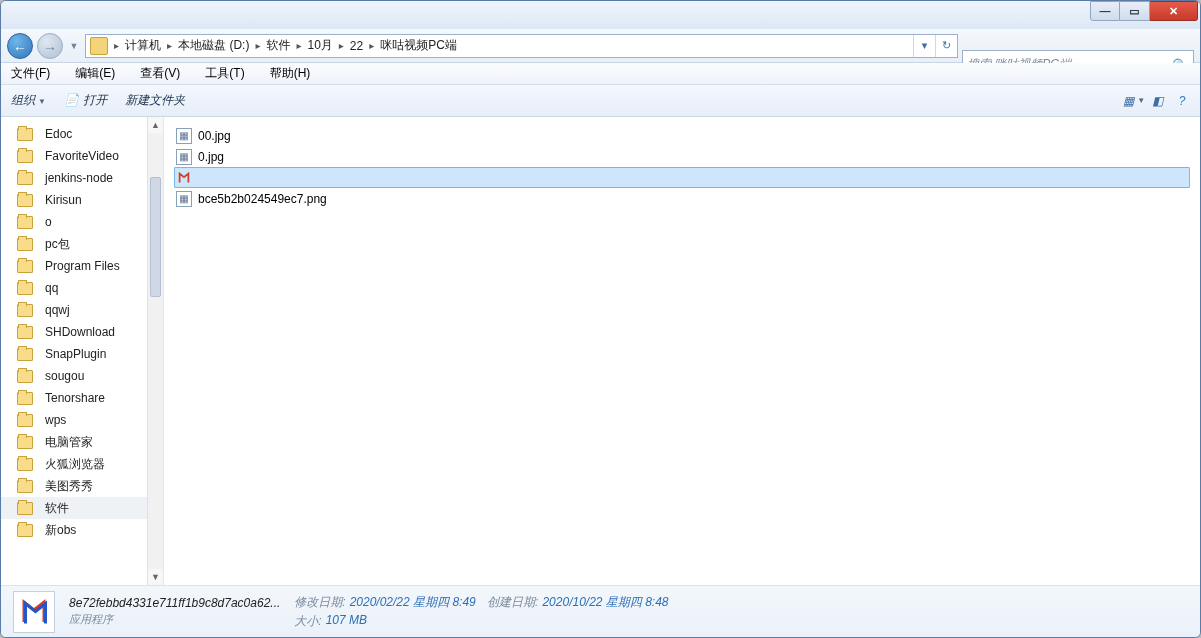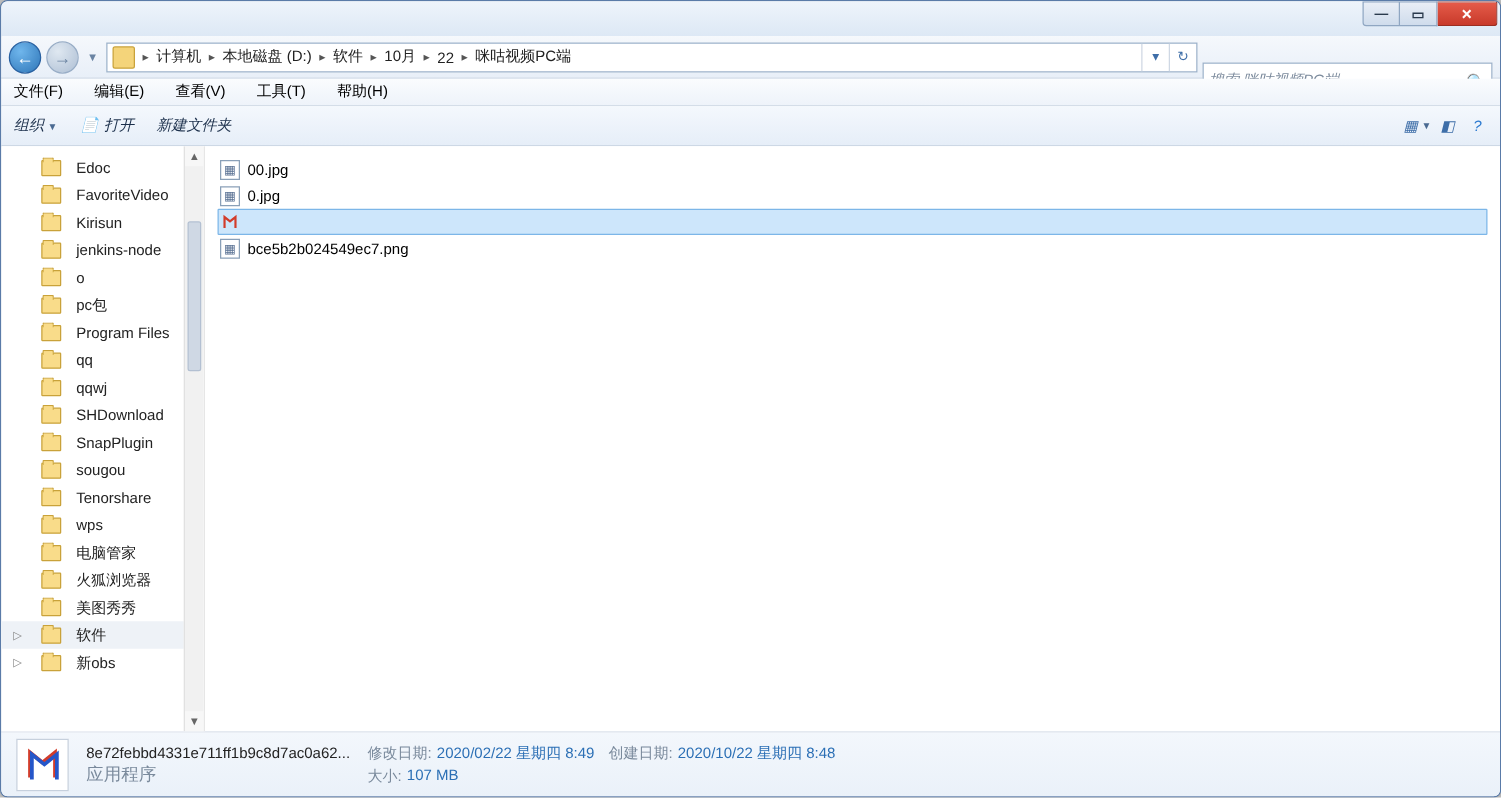--- a/index.html
+++ b/index.html
@@ -96,45 +96,46 @@
 .tree {
   width: 163px; background:#fff; border-right:1px solid #e6e6e6;
   overflow:hidden; position:relative;
   font-size:12px;
 }
 .treescroll { position:absolute; top:0; right:0; width:16px; height:100%;
   background:#f1f1f1; border-left:1px solid #e1e1e1; }
 .treescroll .arrow { height:16px; display:flex; align-items:center; justify-content:center; font-size:9px; color:#666; background:#f7f7f7; }
 .treescroll .thumb { position:absolute; top:60px; left:2px; right:2px; height:120px; background:#cfd8e4; border:1px solid #b3c0d2; border-radius:2px; }
 .tree-inner{ padding:6px 0; margin-right:16px; }
-.tn { display:flex; align-items:center; gap:12px; height:22px; padding-left:24px; color:#222; white-space:nowrap; overflow:hidden; }
+.tn { display:flex; align-items:center; gap:12px; height:22px; padding-left:8px; color:#222; white-space:nowrap; overflow:hidden; }
 .tn.sel { background:#eef2f7; }
 .tn .exp{ width:10px; color:#888; font-size:9px; display:inline-block; text-align:center; margin-left:-16px; margin-right:2px;}
 .folder{ width:16px; height:13px; background:#f9dc8a; border:1px solid #c9a23a; border-radius:1px; position:relative; flex-shrink:0; }
 .folder::before{ content:""; position:absolute; top:-3px; left:0; width:7px; height:3px; background:#f9dc8a; border:1px solid #c9a23a; border-bottom:none; border-radius:1px 1px 0 0; }
 
 .filepane { flex:1; background:#fff; padding:8px 10px; font-size:12px; overflow:auto; }
 .frow { display:flex; align-items:center; gap:6px; height:21px; padding:0 2px; }
 .frow.sel { background:#cde6fb; border:1px solid #7cb6e8; border-radius:1px; padding:0 1px; height:21px; }
 .ficon { width:16px; height:16px; display:flex; align-items:center; justify-content:center; font-size:10px; flex-shrink:0; }
 .ficon.img { border:1px solid #8aa0b8; background:#fff; color:#5a7294; }
 .ficon.exe svg{ width:14px; height:14px; }
 
 
 .details {
   height: 52px; border-top:1px solid #dbe2eb;
   background:linear-gradient(#f3f7fc,#eaf1f9);
   display:flex; align-items:center; padding:20px 12px; gap:14px;
   font-size:12px;
+  font-style:italic;
 }
 .det-icon { width:42px; height:42px; background:#fff; border:1px solid #c6d0dd; display:flex; align-items:center; justify-content:center; }
 .det-icon svg{ width:32px; height:32px; }
 .det-col { display:flex; flex-direction:column; gap:2px; }
 .det-title{ color:#222; }
-.det-sub{ color:#7a8a9c; font-size:14px; }
+.det-sub{ color:#7a8a9c; font-size:11px; }
 .det-kv{ display:flex; gap:4px; }
 .det-kv .k{ color:#7a8a9c; }
 .det-kv .v{ color:#2b6fb5; }
 
 </style>
 </head>
 <body>
 
 <div class="window">
 
@@ -222,26 +223,26 @@
             <span>Edoc</span>
           </div>
           <div class="tn">
             <span class="exp"></span>
             <span class="folder"></span>
             <span>FavoriteVideo</span>
           </div>
           <div class="tn">
             <span class="exp"></span>
             <span class="folder"></span>
+            <span>jenkins-node</span>
+          </div>
+          <div class="tn">
+            <span class="exp"></span>
+            <span class="folder"></span>
             <span>Kirisun</span>
-          </div>
-          <div class="tn">
-            <span class="exp"></span>
-            <span class="folder"></span>
-            <span>jenkins-node</span>
           </div>
           <div class="tn">
             <span class="exp"></span>
             <span class="folder"></span>
             <span>o</span>
           </div>
           <div class="tn">
             <span class="exp"></span>
             <span class="folder"></span>
             <span>pc包</span>

